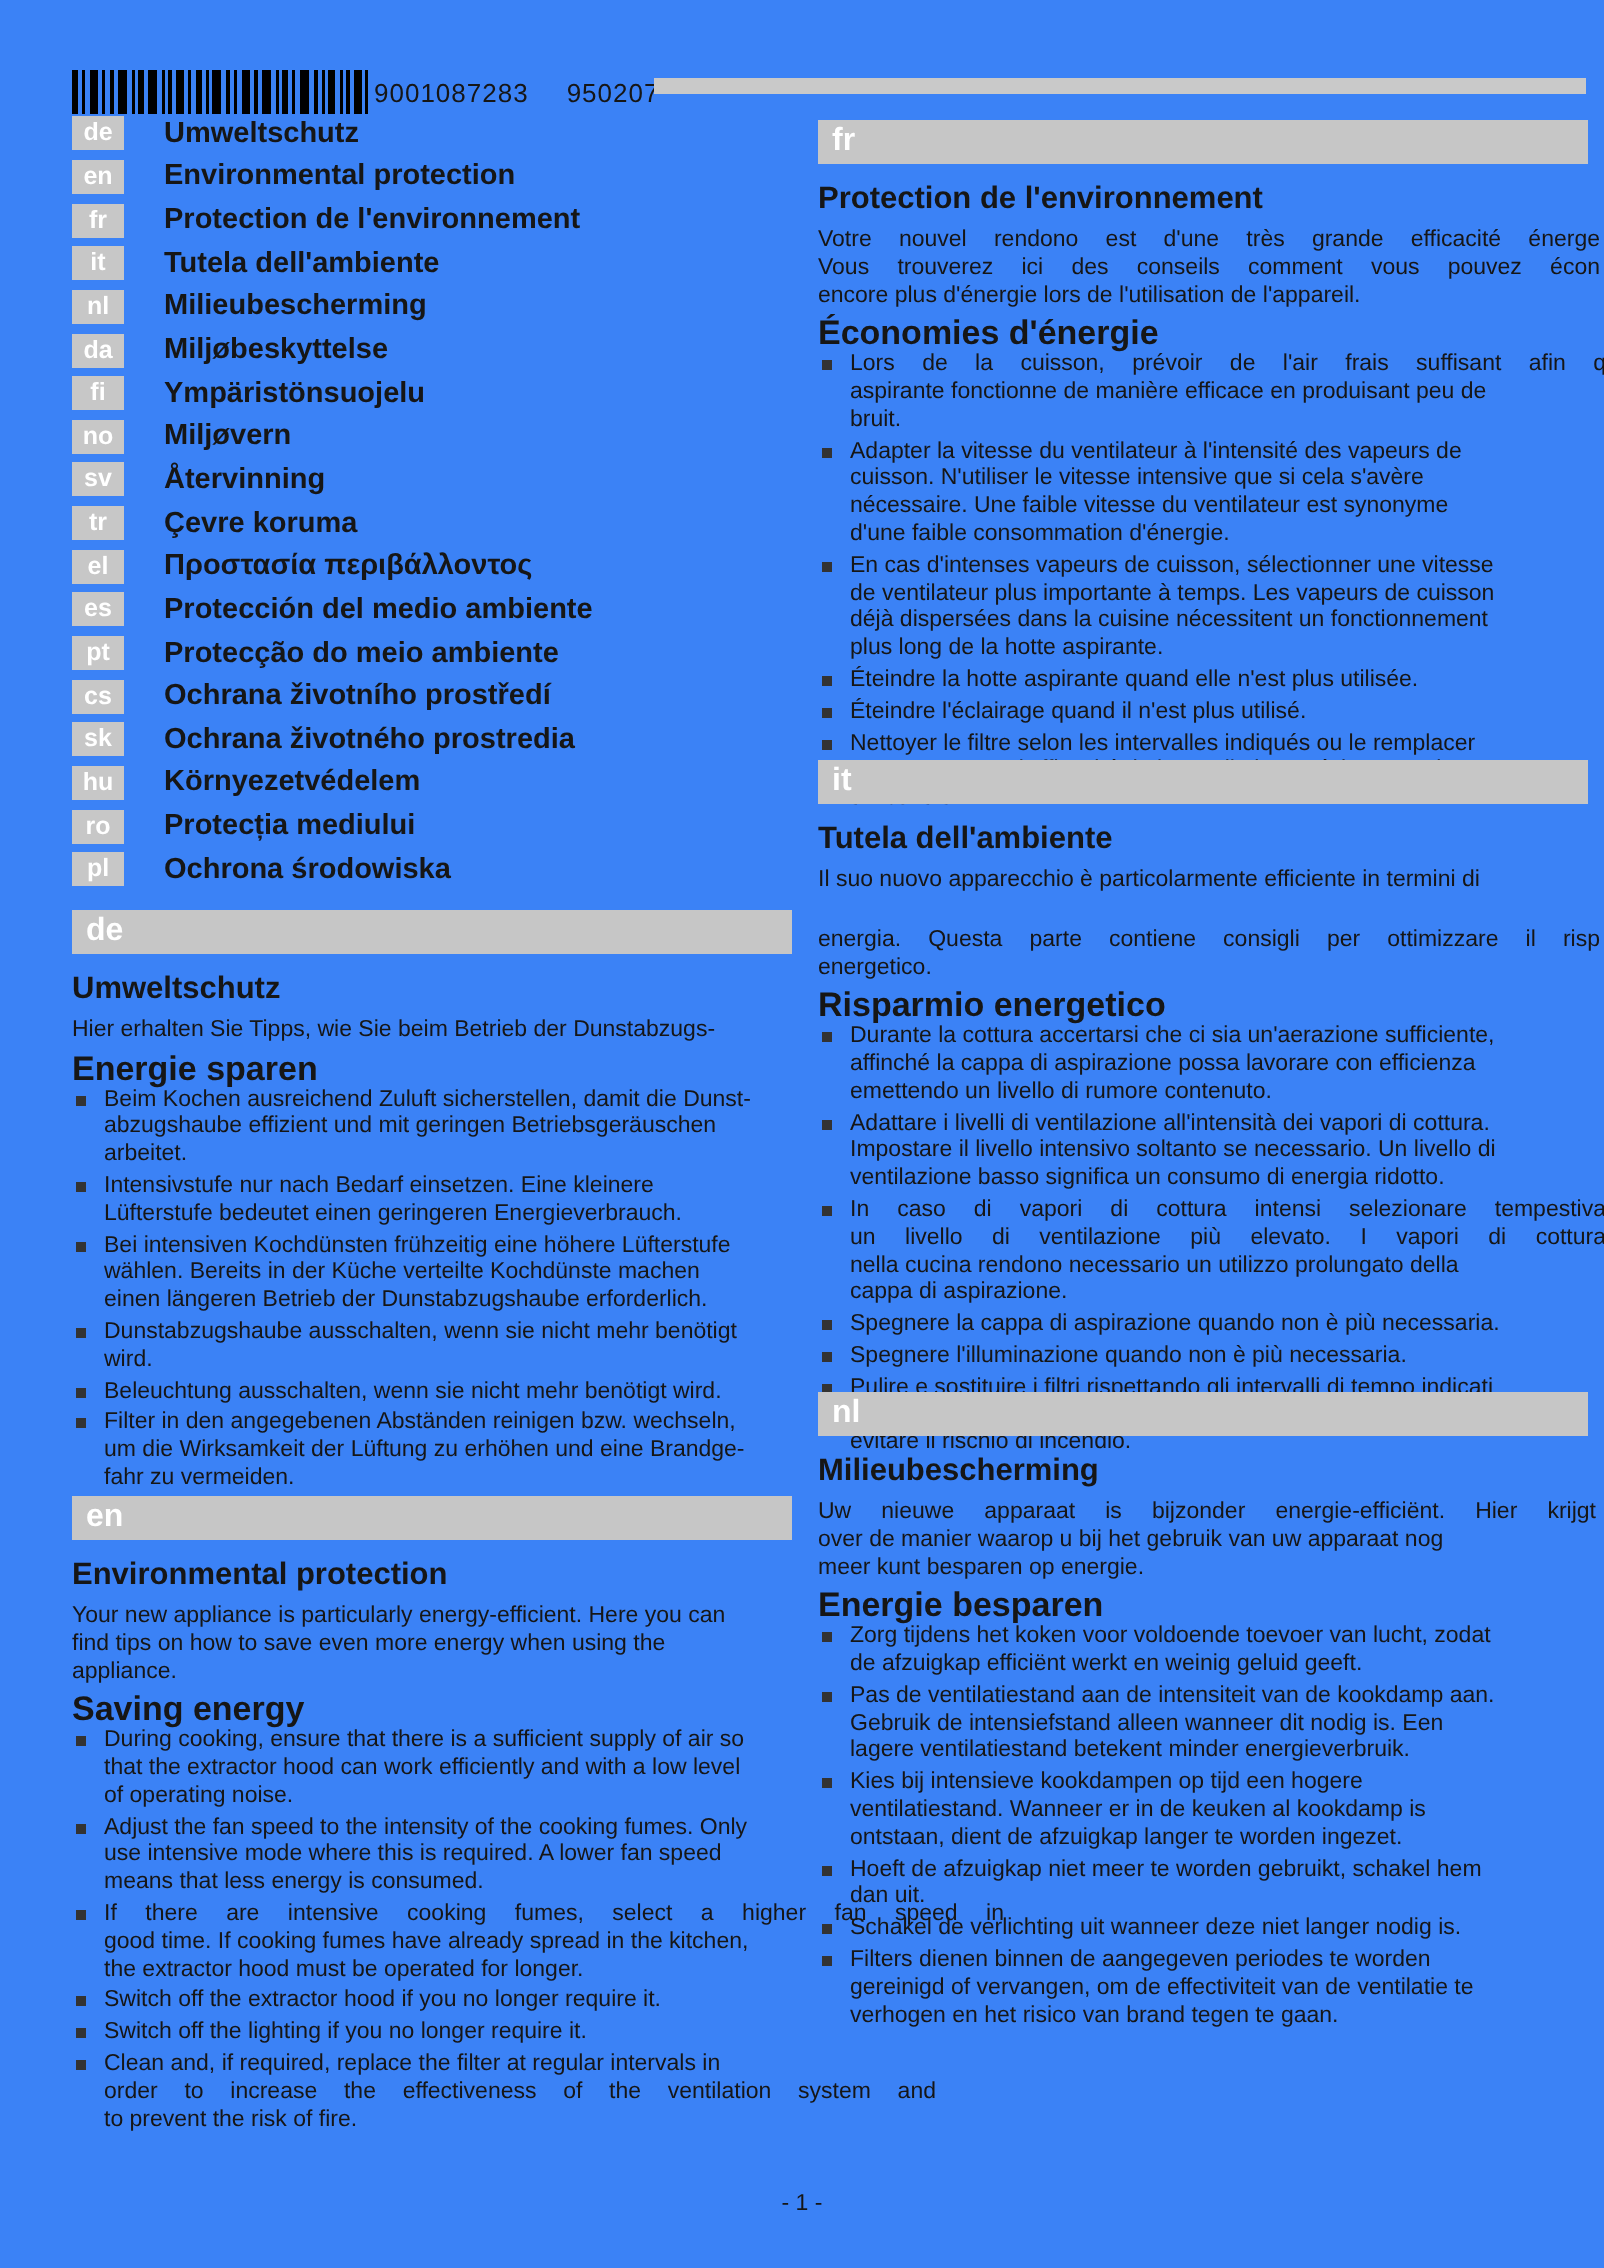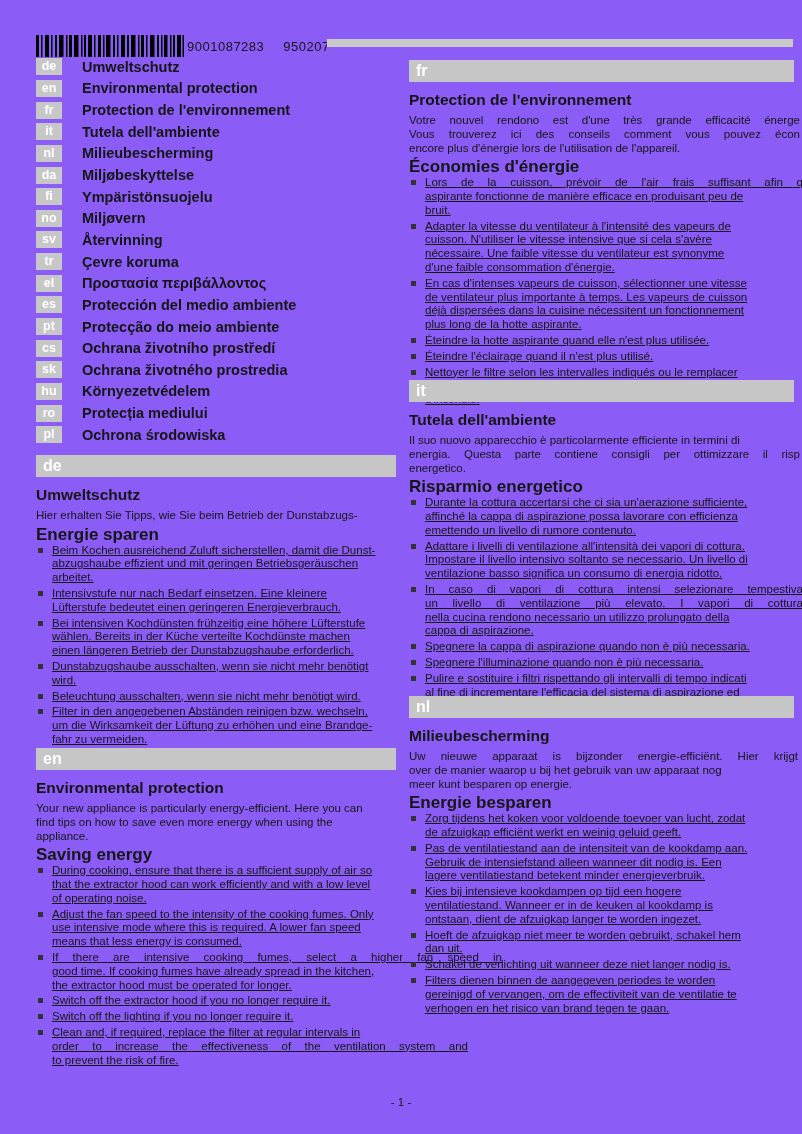--- a/index.html
+++ b/index.html
@@ -1,18 +1,18 @@
 <!DOCTYPE html>
 <html><head>
 <meta charset="utf-8">
 <style>
   html,body{margin:0;padding:0;background:#e8e8e8;}
   .page{
     position:relative;width:802px;height:1134px;overflow:hidden;
-    background:#8b5cf6;color:#161616;
+    background:#3b82f6;color:#161616;
     font-family:"Liberation Sans","DejaVu Sans",sans-serif;
   }
   
   .barcode-row{position:absolute;left:36px;top:35px;display:flex;align-items:center;}
   .barcode{width:148px;height:22px;flex:none;}
   .barcode-num{font-size:13px;letter-spacing:.5px;margin-left:3px;}
   .barcode-batch{font-size:13px;letter-spacing:.5px;margin-left:19px;}
   .top-strip{position:absolute;left:327px;top:39px;width:466px;height:8px;background:#c9c9c9;}
   
   .lang-index{position:absolute;left:36px;top:56px;}
@@ -30,21 +30,21 @@
   .bar{
     background:#c6c6c6;color:#ffffff;font-weight:bold;font-size:16px;
     height:22px;line-height:22px;padding-left:7px;box-sizing:border-box;
   }
   h2{font-size:15.5px;font-weight:bold;margin:9px 0 5px 0;}
   .ln{font-size:11.5px;line-height:13.8px;white-space:nowrap;}
   .just{white-space:normal;text-align:justify;text-align-last:justify;}
   .subhead{font-size:17px;font-weight:bold;margin:5px 0 1px 0;line-height:13.8px;}
   .bullet{display:flex;margin-top:2px;}
   .sq{width:5px;height:5px;background:#333333;margin:4px 9px 0 2px;flex:none;}
-  .btxt{min-width:0;text-decoration:underline;}
+  .btxt{min-width:0;}
   
   .pageno{position:absolute;left:0;top:1096px;width:802px;text-align:center;font-size:11.5px;}
 </style>
 </head>
 <body>
 
 <div class="page">
 
   <div class="barcode-row">
     <svg class="barcode" viewBox="0 0 148 22" preserveAspectRatio="none">
@@ -350,21 +350,21 @@
             <div class="ln">d'incendie.</div>
           </div>
         </div>
     </div>
 
     <div class="section" style="top:380px">
       <div class="bar">it</div>
       <h2>Tutela dell'ambiente</h2>
       <div class="para">
           <div class="ln">Il suo nuovo apparecchio è particolarmente efficiente in termini di</div>
-          <div class="ln just" style="width: 391px;">energia. Questa parte contiene consigli per ottimizzare il risp</div>
+          <div class="ln just" style="width: 391px; margin-top: 16px;">energia. Questa parte contiene consigli per ottimizzare il risp</div>
           <div class="ln">energetico.</div>
         </div>
       <div class="subhead">Risparmio energetico</div>
       <div class="bullet">
           <span class="sq"></span>
           <div class="btxt">
             <div class="ln">Durante la cottura accertarsi che ci sia un'aerazione sufficiente,</div>
             <div class="ln">affinché la cappa di aspirazione possa lavorare con efficienza</div>
             <div class="ln">emettendo un livello di rumore contenuto.</div>
           </div>

